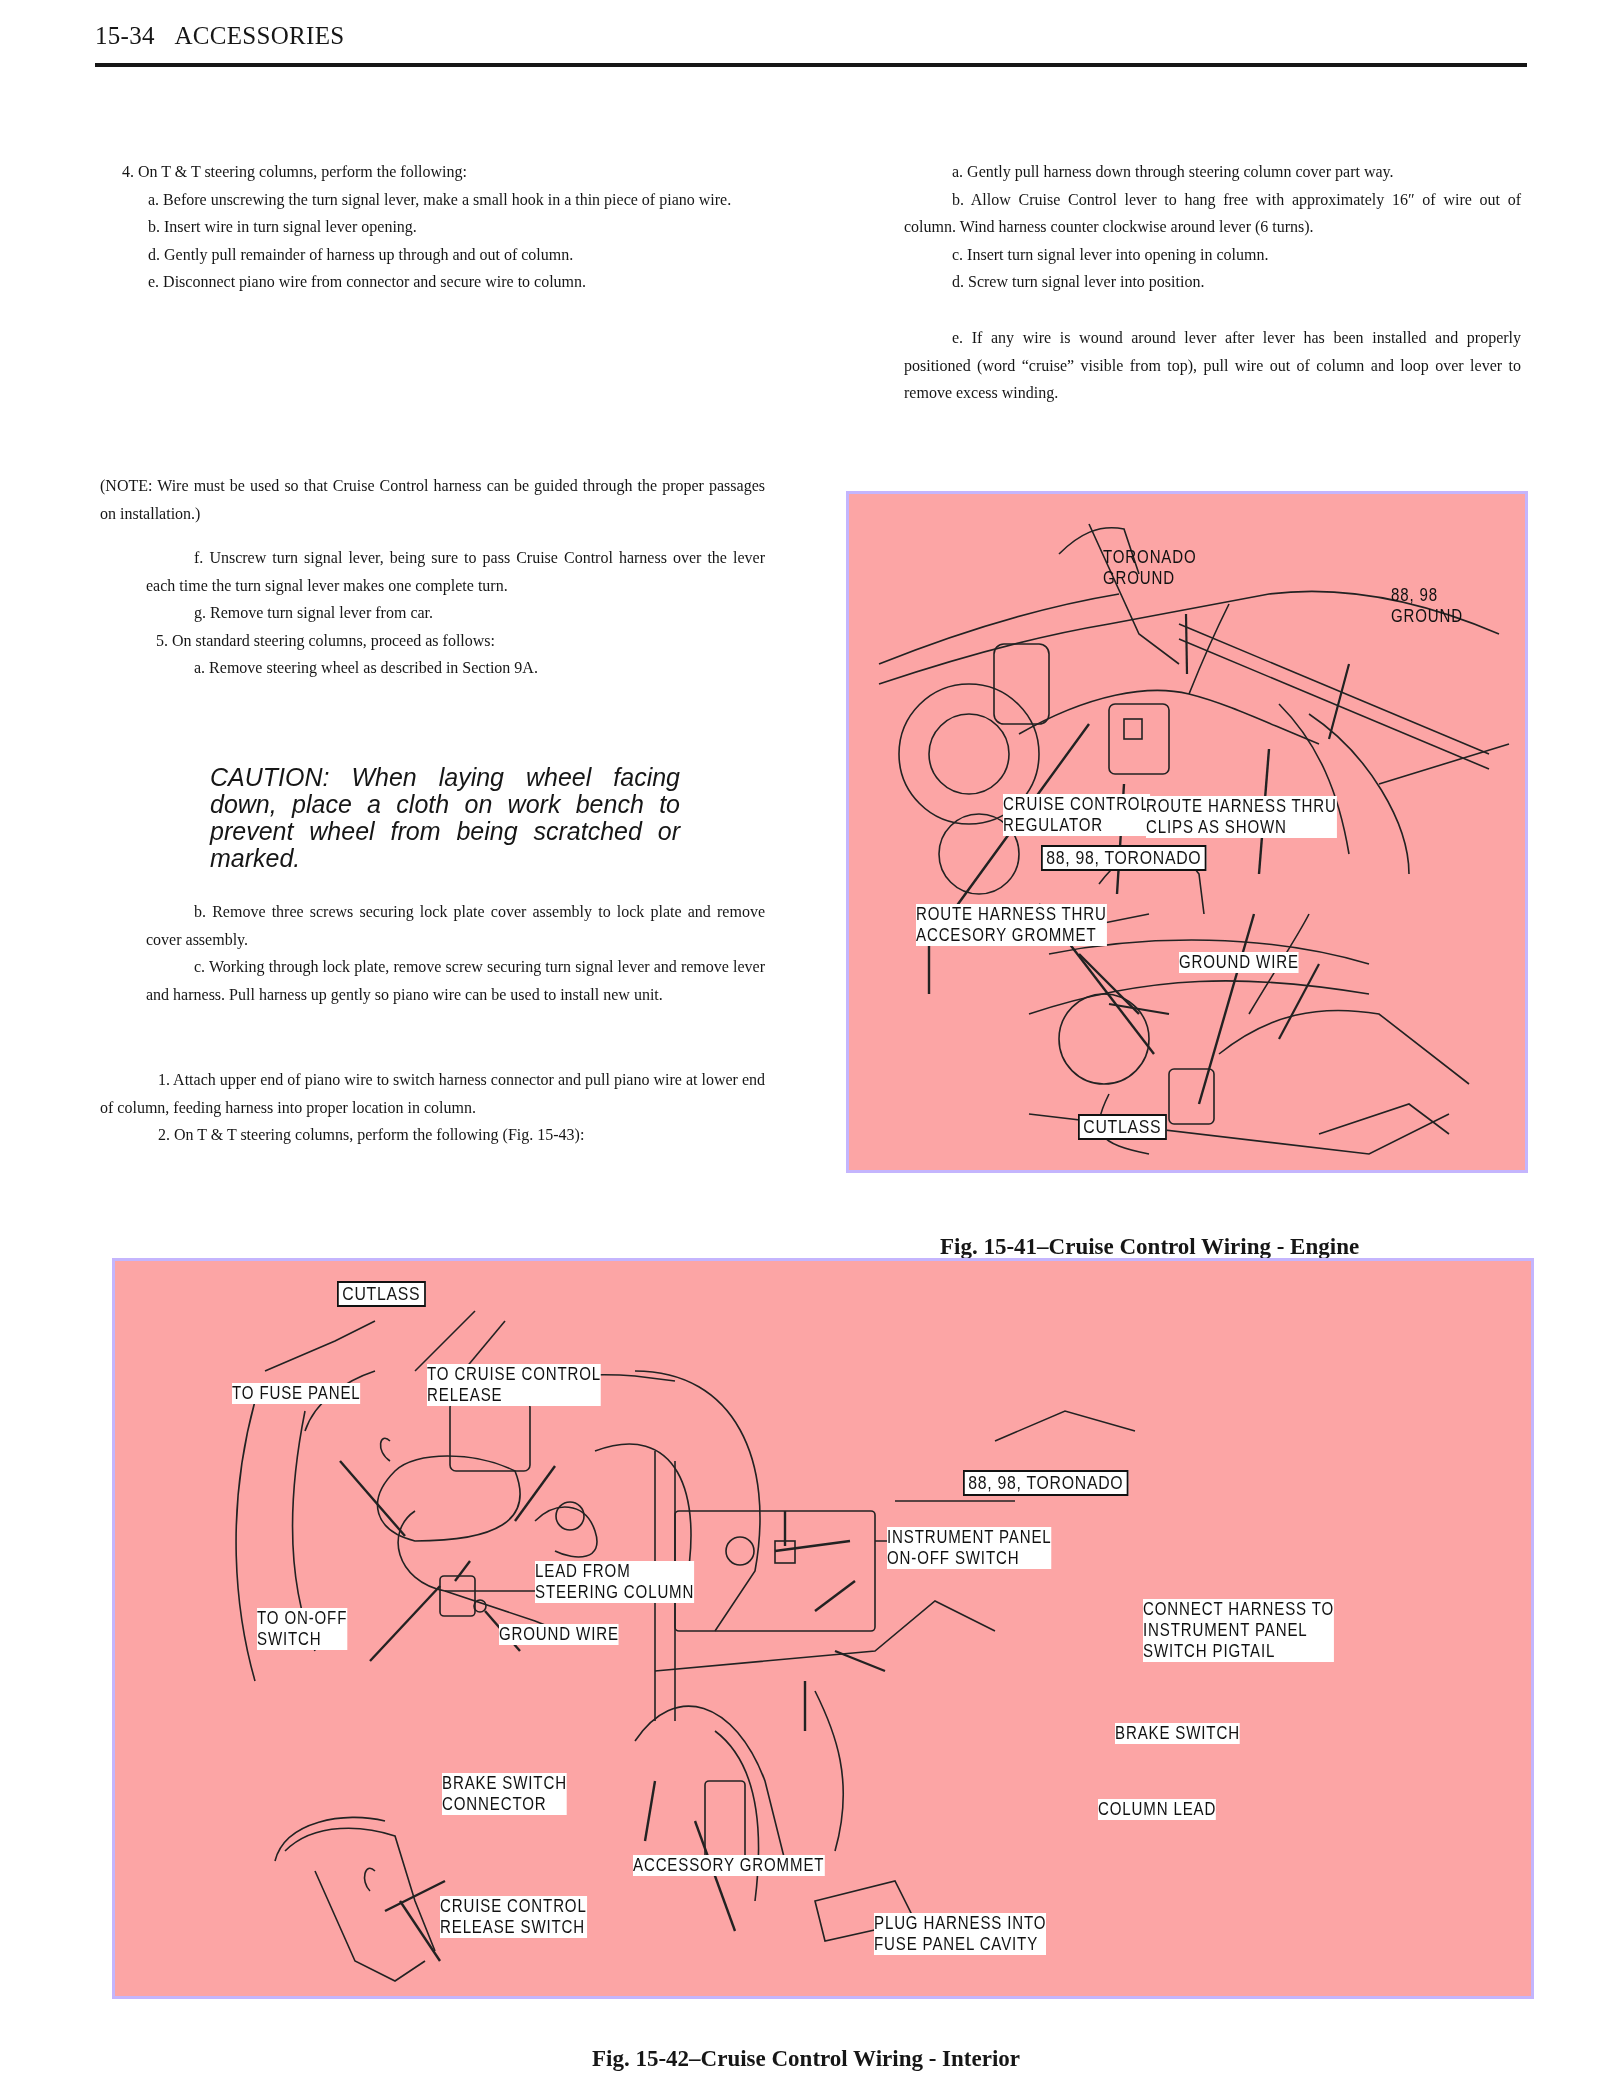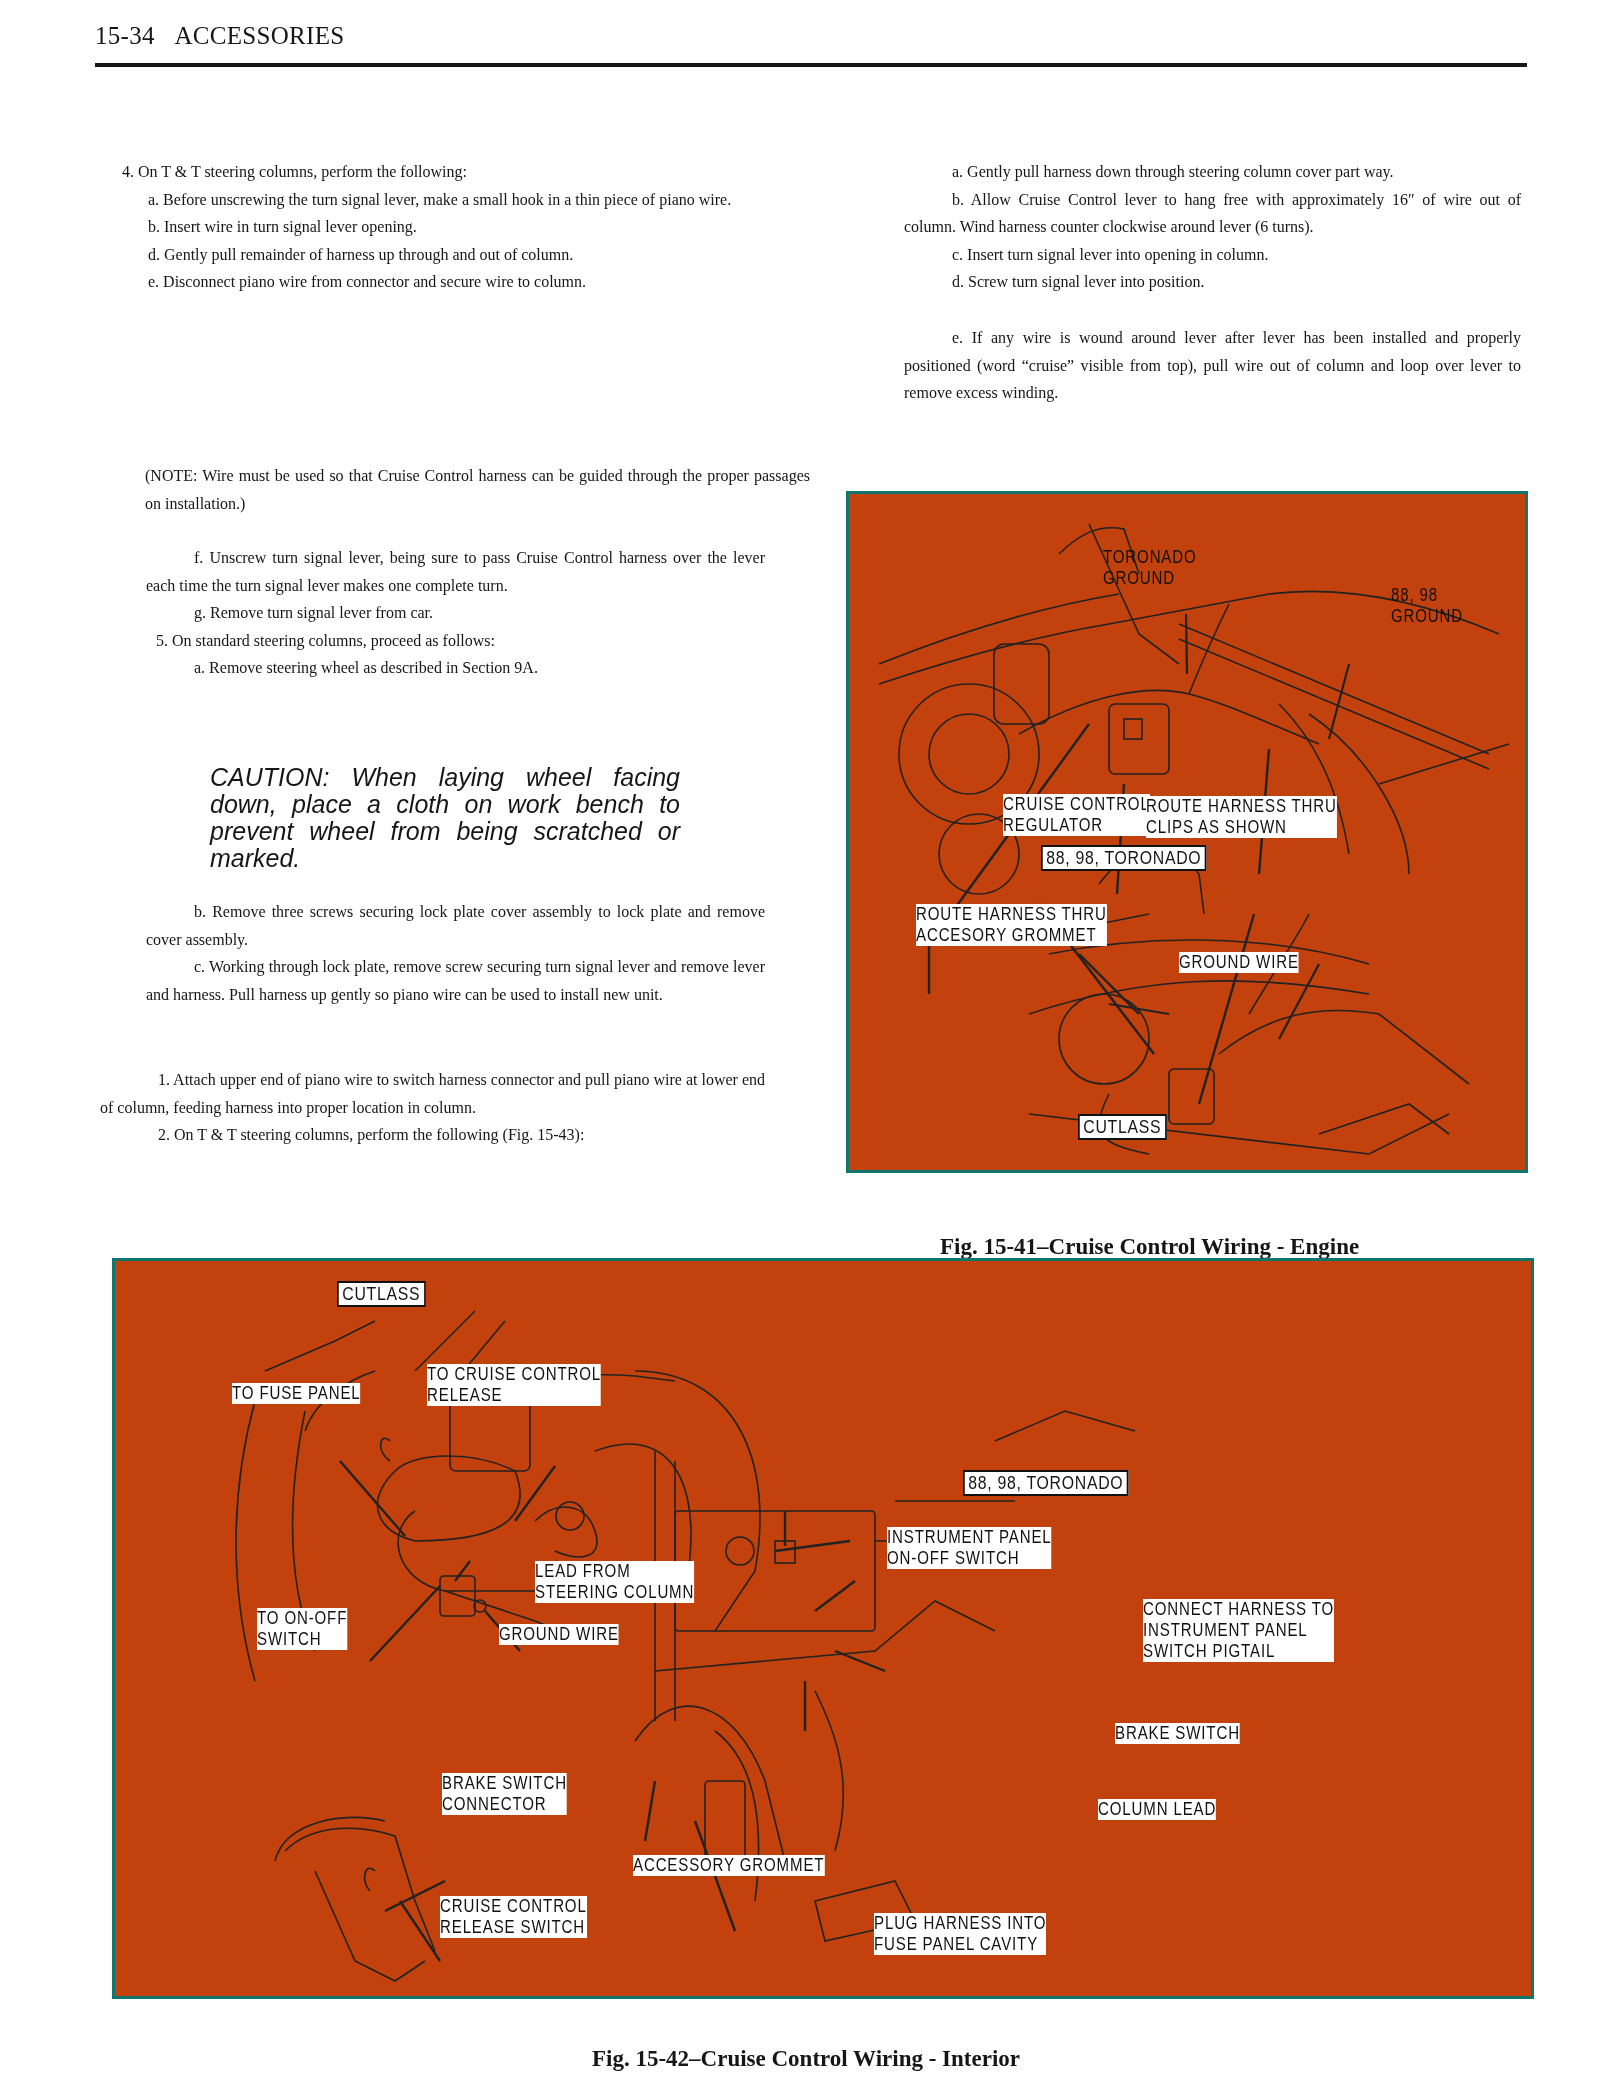--- a/index.html
+++ b/index.html
@@ -7,21 +7,21 @@
          font-family: "Liberation Serif", "DejaVu Serif", serif; color: #161616; }
   .abs { position: absolute; }
   .header-title { left: 95px; top: 22px; font-size: 25px; letter-spacing: 0.3px; }
   .header-rule { left: 95px; top: 63px; width: 1432px; height: 4px; background: #161616; }
   .col { position: absolute; font-size: 16px; line-height: 27.6px; text-align: justify; }
   .col p { margin: 0; }
   .ind2 { text-indent: 96px; }
   .caution { font-family: "Liberation Sans", "DejaVu Sans", sans-serif; font-style: italic;
              font-size: 25px; line-height: 27px; text-align: justify; }
   .heading { font-weight: bold; }
-  .figbox { position: absolute; border: 3px solid #0f766e; background: #c2410c; }
+  .figbox { position: absolute; border: 3px solid #c4b5fd; background: #fca5a5; }
   .caption { position: absolute; font-weight: bold; font-size: 23px; margin-top: 34px; }
   .lbl { position: absolute; font-family: "Liberation Sans", "DejaVu Sans", sans-serif;
          font-size: 17.5px; line-height: 21px; letter-spacing: 1px; color: #111; white-space: pre; transform: scaleX(0.86); transform-origin: left top; }
   .tag { position: absolute; font-family: "Liberation Sans", "DejaVu Sans", sans-serif;
          font-size: 18px; border: 2.5px solid #111; padding: 0 4px; line-height: 22px; letter-spacing: 0.8px; background:#fff; transform: scaleX(0.88); transform-origin: left top; }
   svg.art { position: absolute; left: 0; top: 0; }
 </style>
 </head>
 <body>
 
@@ -31,21 +31,21 @@
 <div class="abs header-rule"></div>
 
 <div class="col" style="left:100px; top:158px; width:665px;">
   <p style="padding-left:22px;">4. On T &amp; T steering columns, perform the following:</p>
   <p class="ind2" style="text-indent:48px;">a.  Before unscrewing the turn signal lever, make a small hook in a thin piece of piano wire.</p>
   <p style="text-indent:48px;">b.  Insert wire in turn signal lever opening.</p>
   <p style="text-indent:48px;">d.  Gently pull remainder of harness up through and out of column.</p>
   <p style="text-indent:48px;">e.  Disconnect piano wire from connector and secure wire to column.</p>
 </div>
 
-<div class="col" style="left:100px; top:462px; width:665px;margin-left:45px;">
+<div class="col" style="left:100px; top:472px; width:665px;">
   <p>(NOTE: Wire must be used so that Cruise Control harness can be guided through the proper passages on installation.)</p>
 </div>
 
 <div class="col" style="left:146px; top:544px; width:619px;">
   <p style="text-indent:48px;">f.  Unscrew turn signal lever, being sure to pass Cruise Control harness over the lever each time the turn signal lever makes one complete turn.</p>
   <p style="text-indent:48px;">g.  Remove turn signal lever from car.</p>
   <p style="margin-left:-10px; text-indent:20px;">5. On standard steering columns, proceed as follows:</p>
   <p style="text-indent:48px;">a.  Remove steering wheel as described in Section 9A.</p>
 </div>
 

